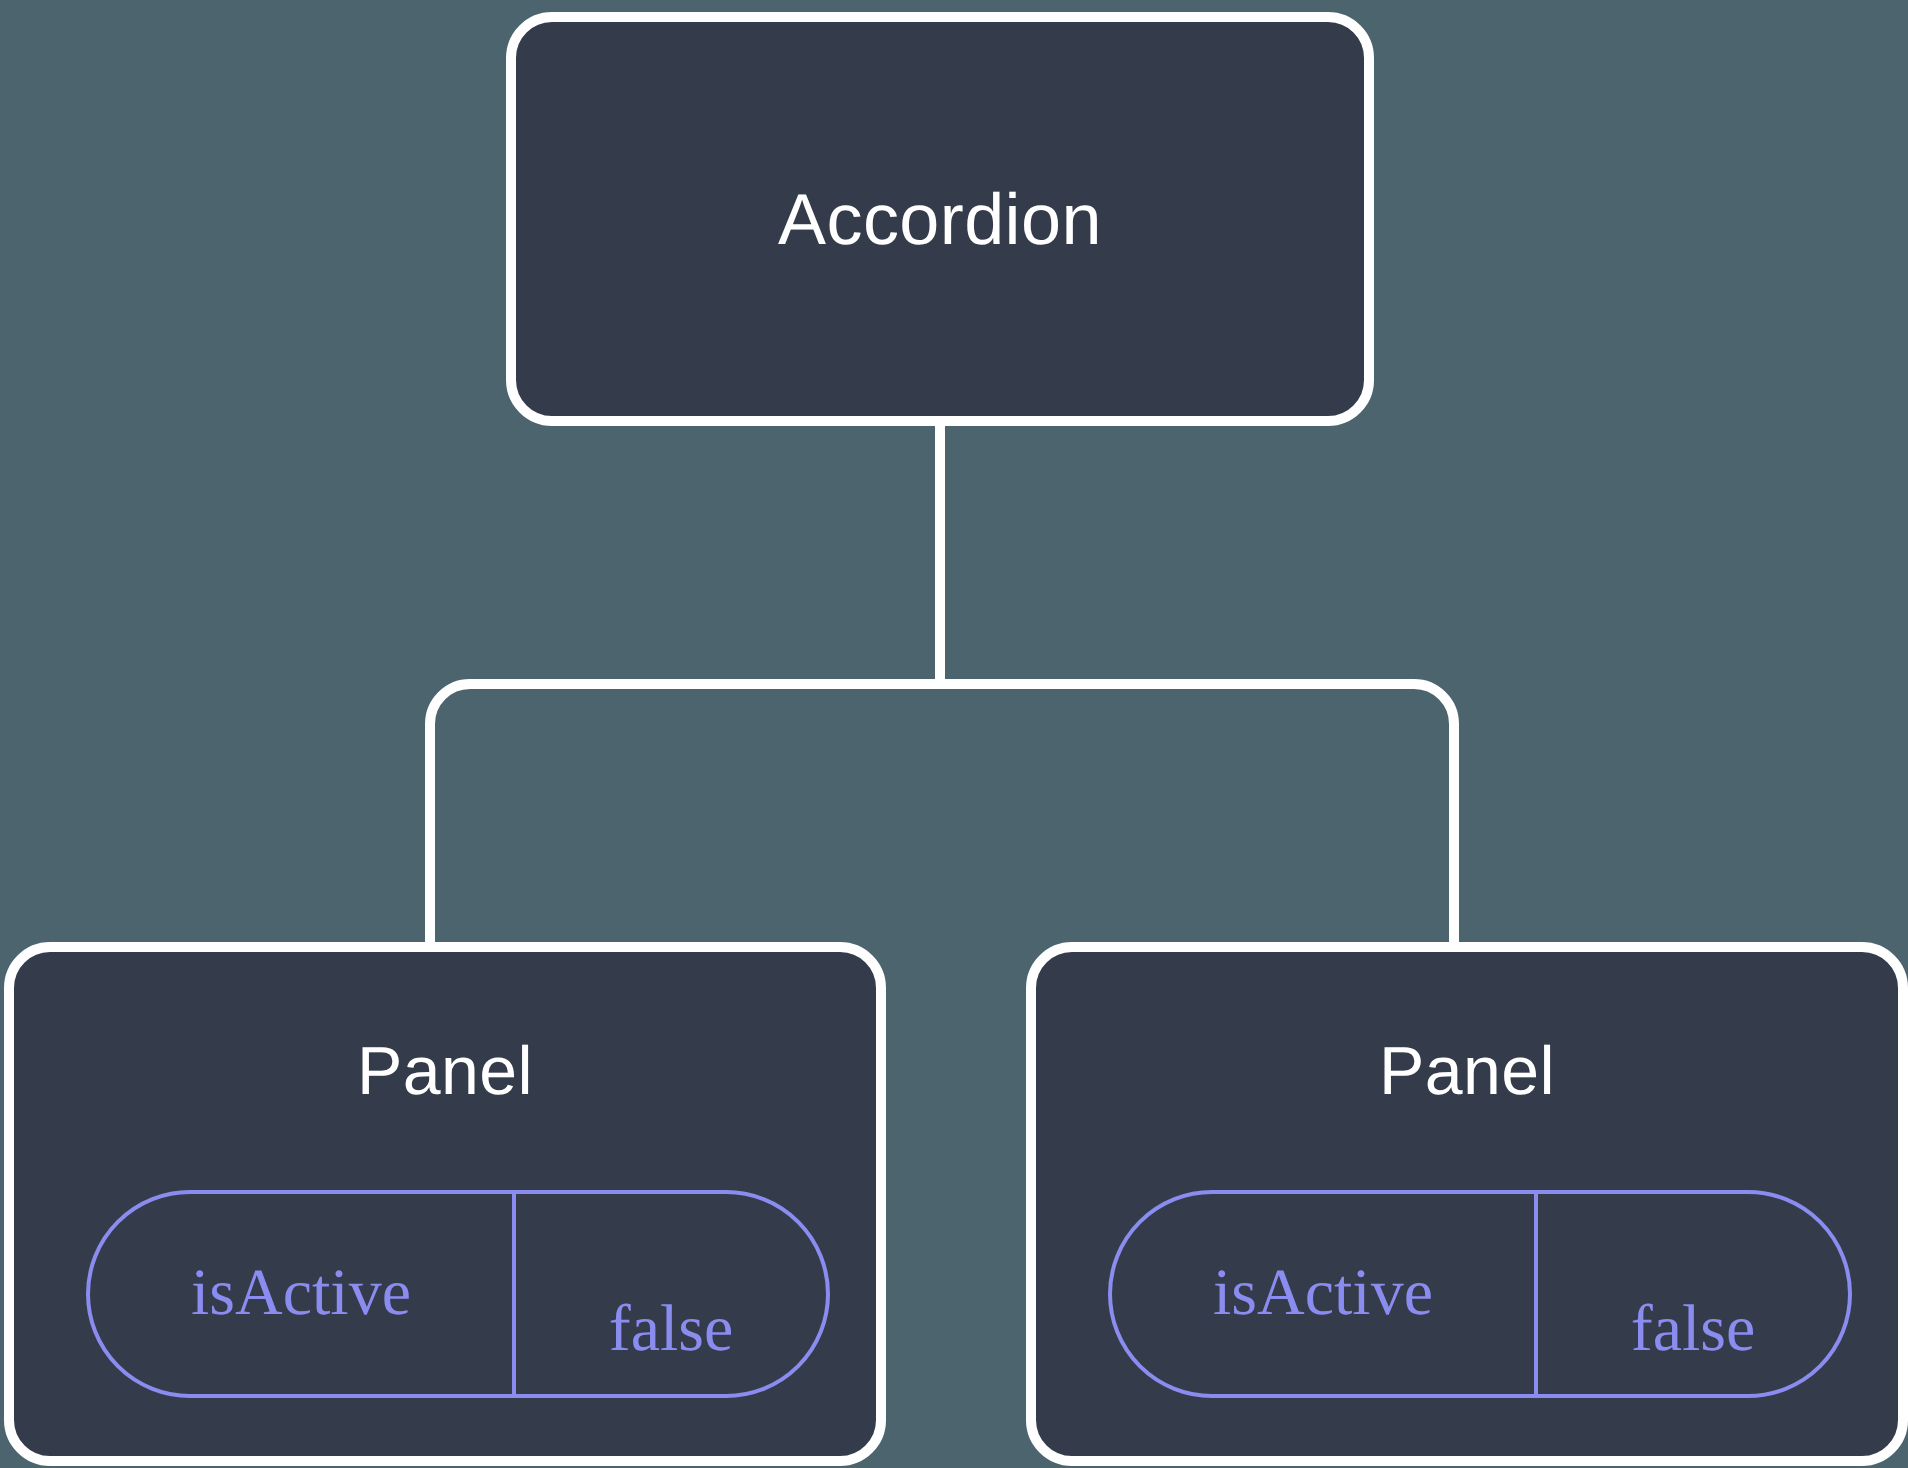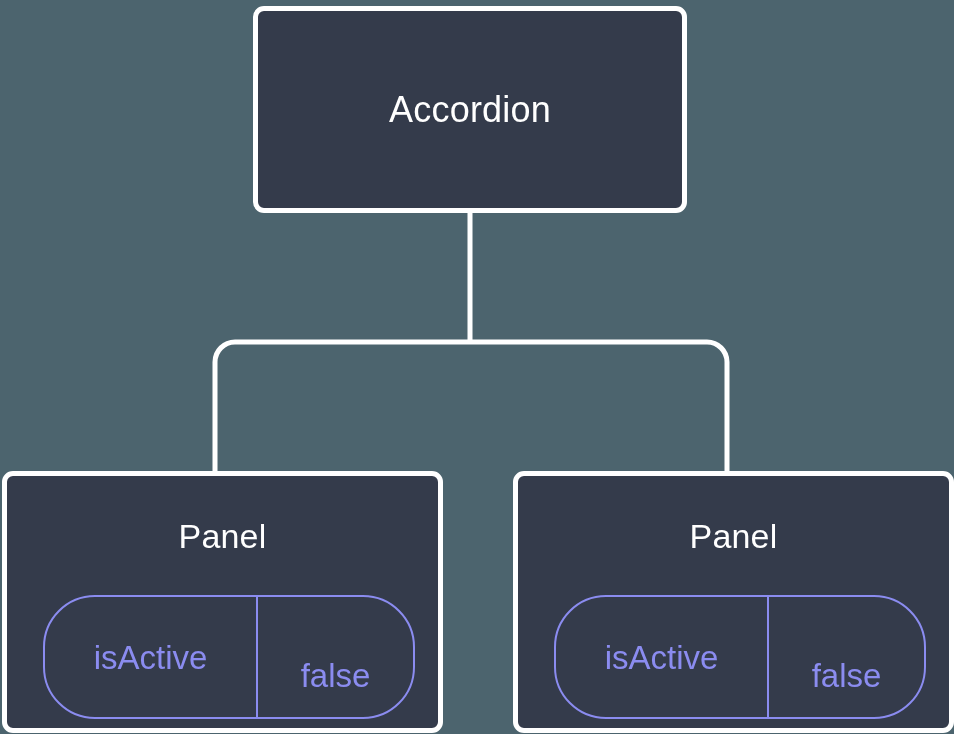--- a/index.html
+++ b/index.html
@@ -30,21 +30,21 @@
     height: 734px;
     pointer-events: none;
   }
 
   
   .node {
     position: absolute;
     box-sizing: border-box;
     background: #343b4b;
     border: 5px solid #ffffff;
-    border-radius: 11px;
+    border-radius: 23px;
     display: flex;
     flex-direction: column;
     align-items: center;
   }
 
   .node-root {
     left: 253px;
     top: 6px;
     width: 434px;
     height: 207px;
@@ -71,26 +71,27 @@
   }
 
   .panel-left  { left: 2px; }
   .panel-right { left: 513px; }
 
   
   .state-pill {
     position: absolute;
     top: 119px;
     box-sizing: border-box;
-    height: 124px;
+    height: 104px;
     border: 2px solid #8b8cf0;
     border-radius: 52px;
     display: flex;
     align-items: stretch;
     overflow: hidden;
+    font-family: Liberation Serif, serif;
   }
   .panel-left  .state-pill { left: 36px; width: 372px; }
   .panel-right .state-pill { left: 36px; width: 372px; }
 
   .state-key,
   .state-value {
     display: flex;
     align-items: center;
     justify-content: center;
     color: #8b8cf0;

